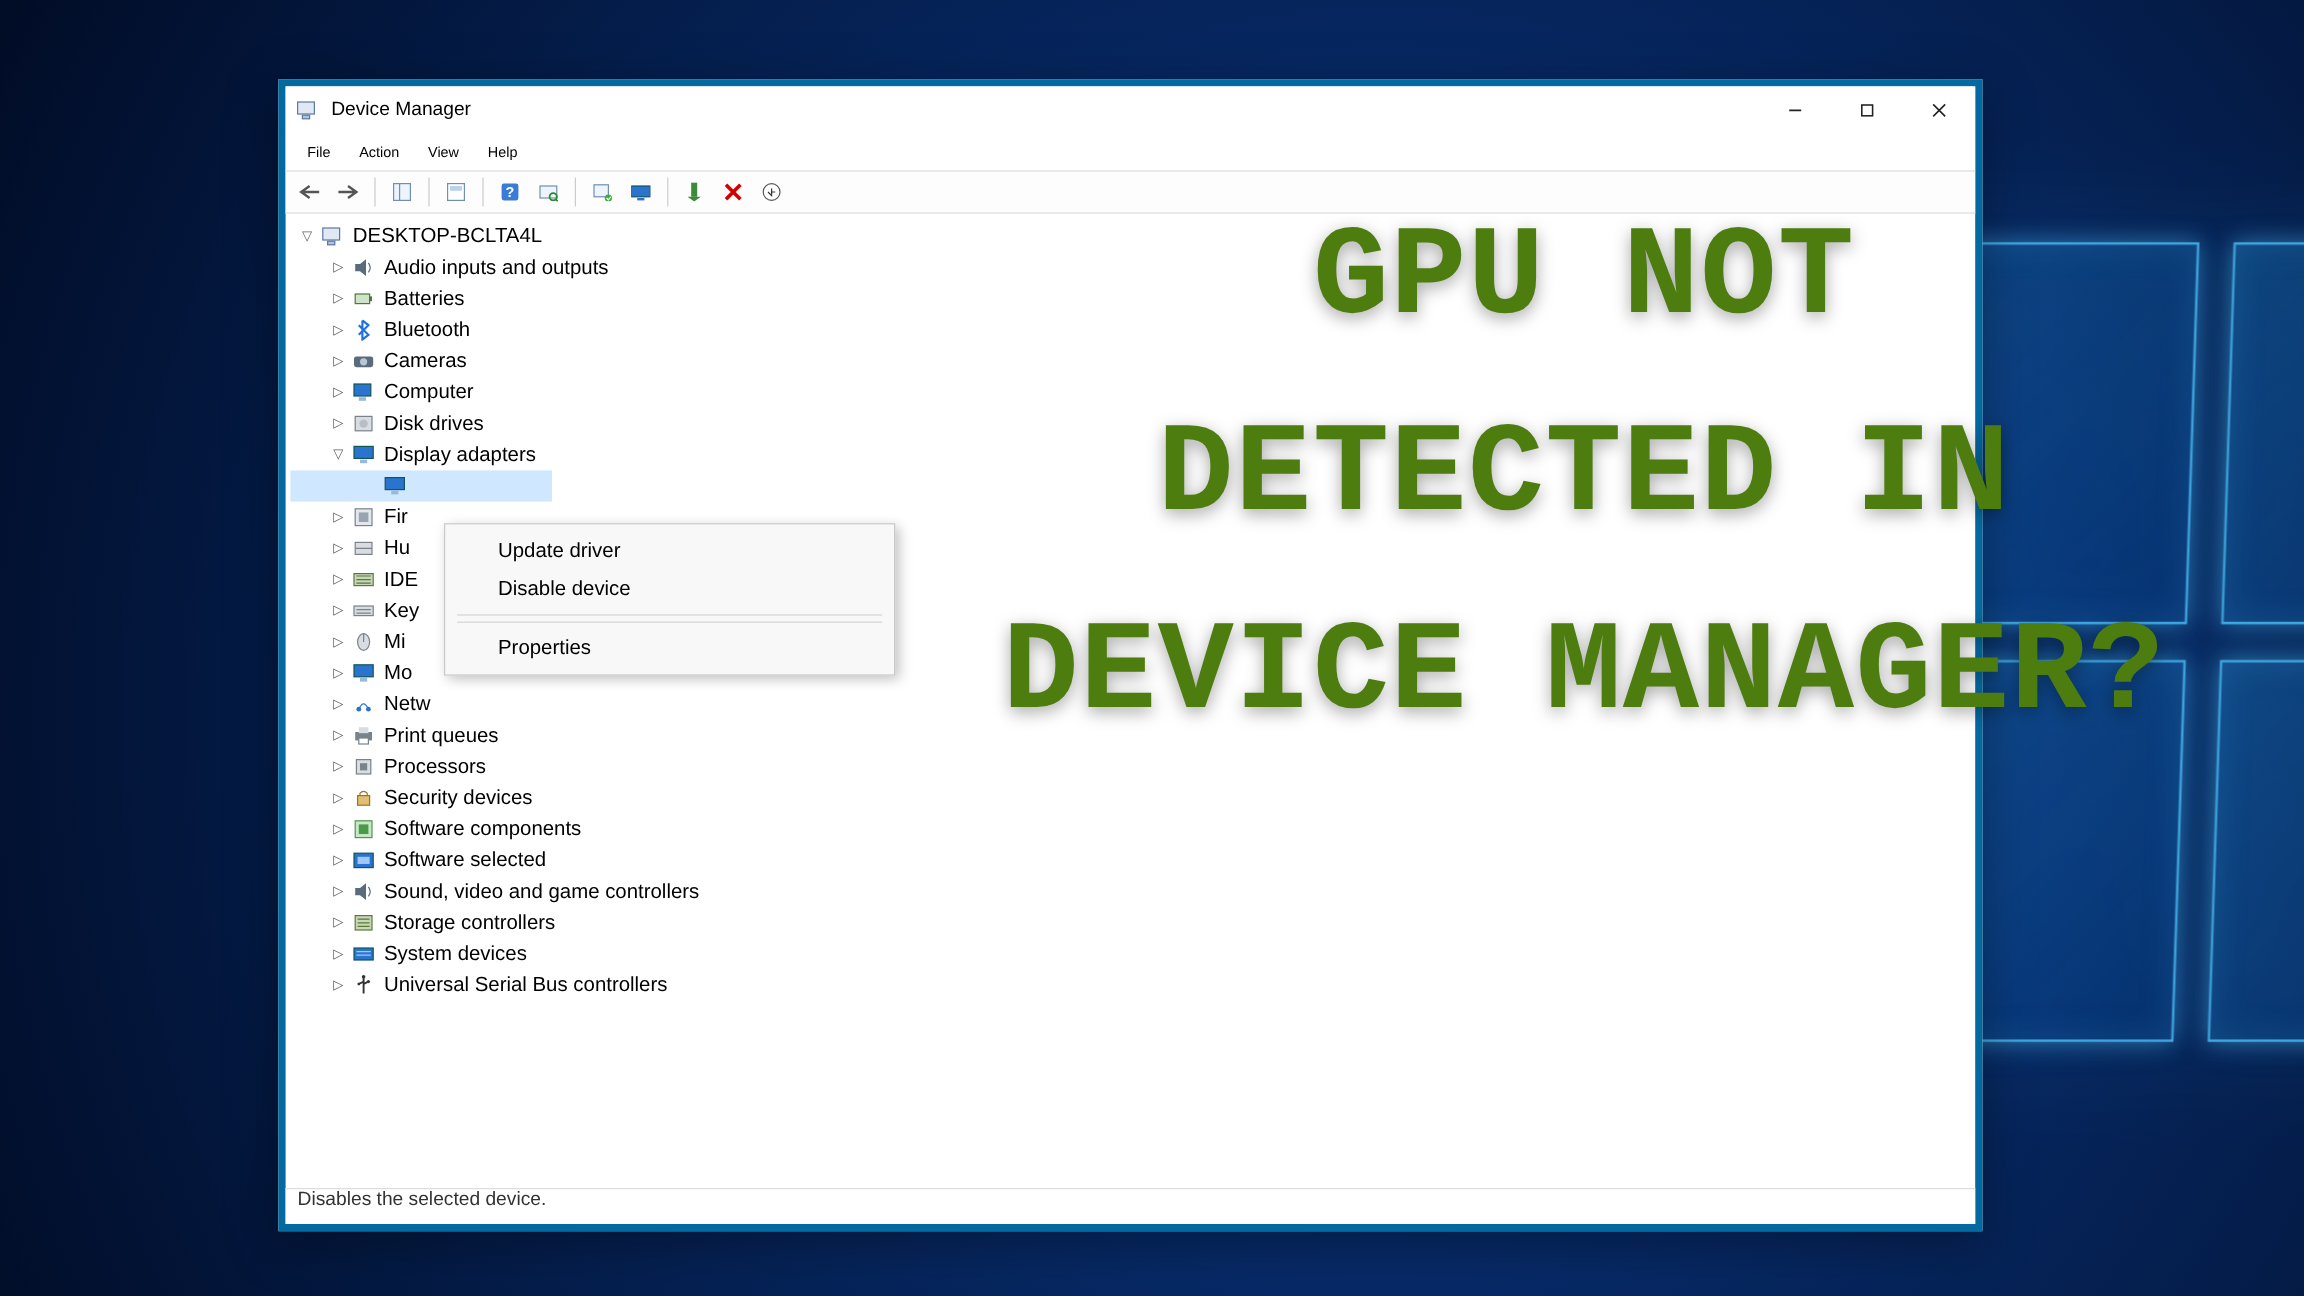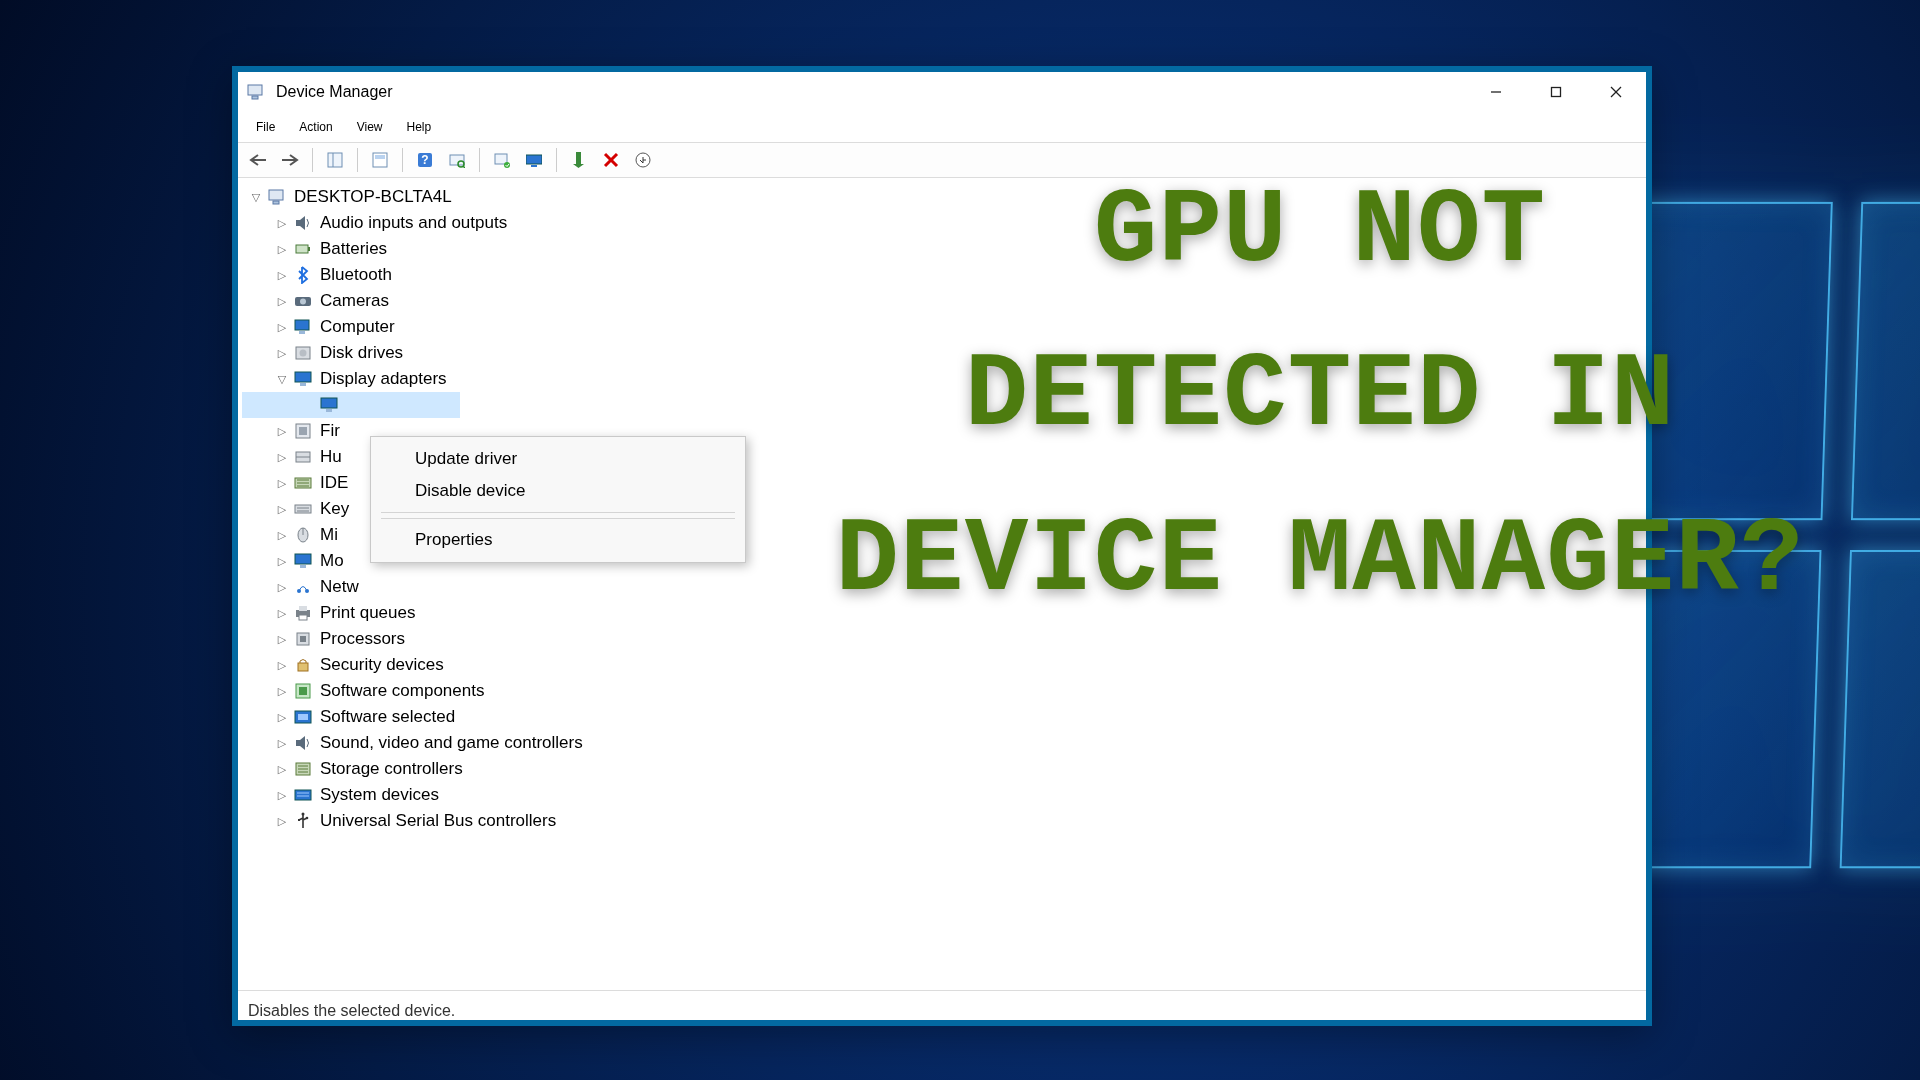--- a/index.html
+++ b/index.html
@@ -121,21 +121,21 @@
     font-size: 17px;
     z-index: 50;
   }
   .ctxitem { padding: 6px 20px 6px 44px; }
   .ctxsep { height: 1px; background: #d4d4d4; margin: 5px 10px; }
   .ctxitem.bold { font-weight: 400; }
 
   .statusbar {
     height: 30px;
     border-top: 1px solid #dcdcdc;
-    display: flex; align-items: flex-end;
+    display: flex; align-items: flex-start;
     padding: 0 10px;
     font-size: 16px;
     color: #333;
     background: #fff;
   }
 
   .overlay-headline {
     position: absolute;
     left: 830px; top: 150px;
     width: 980px;

